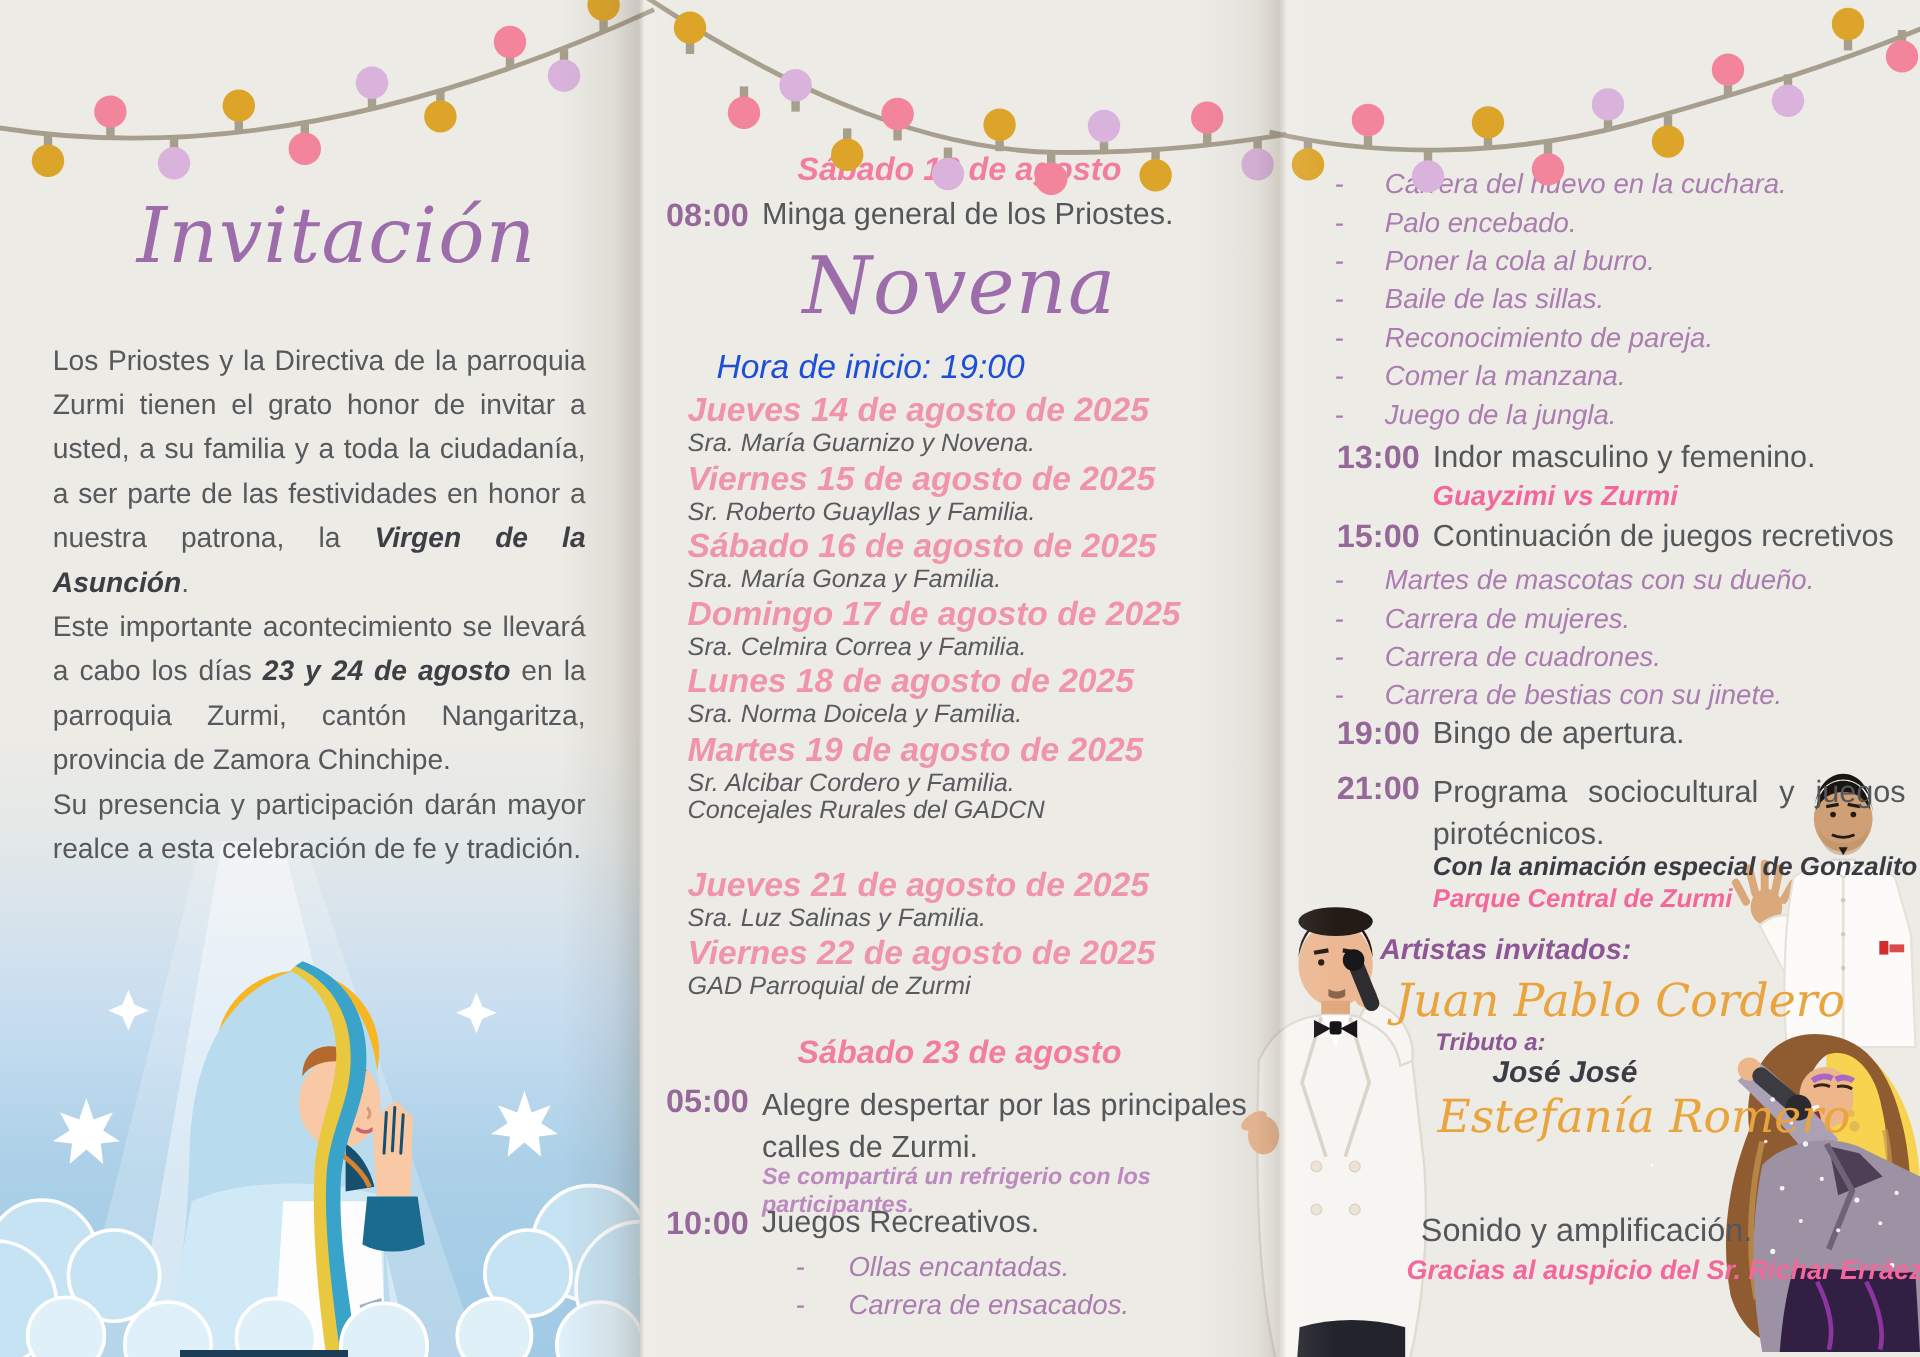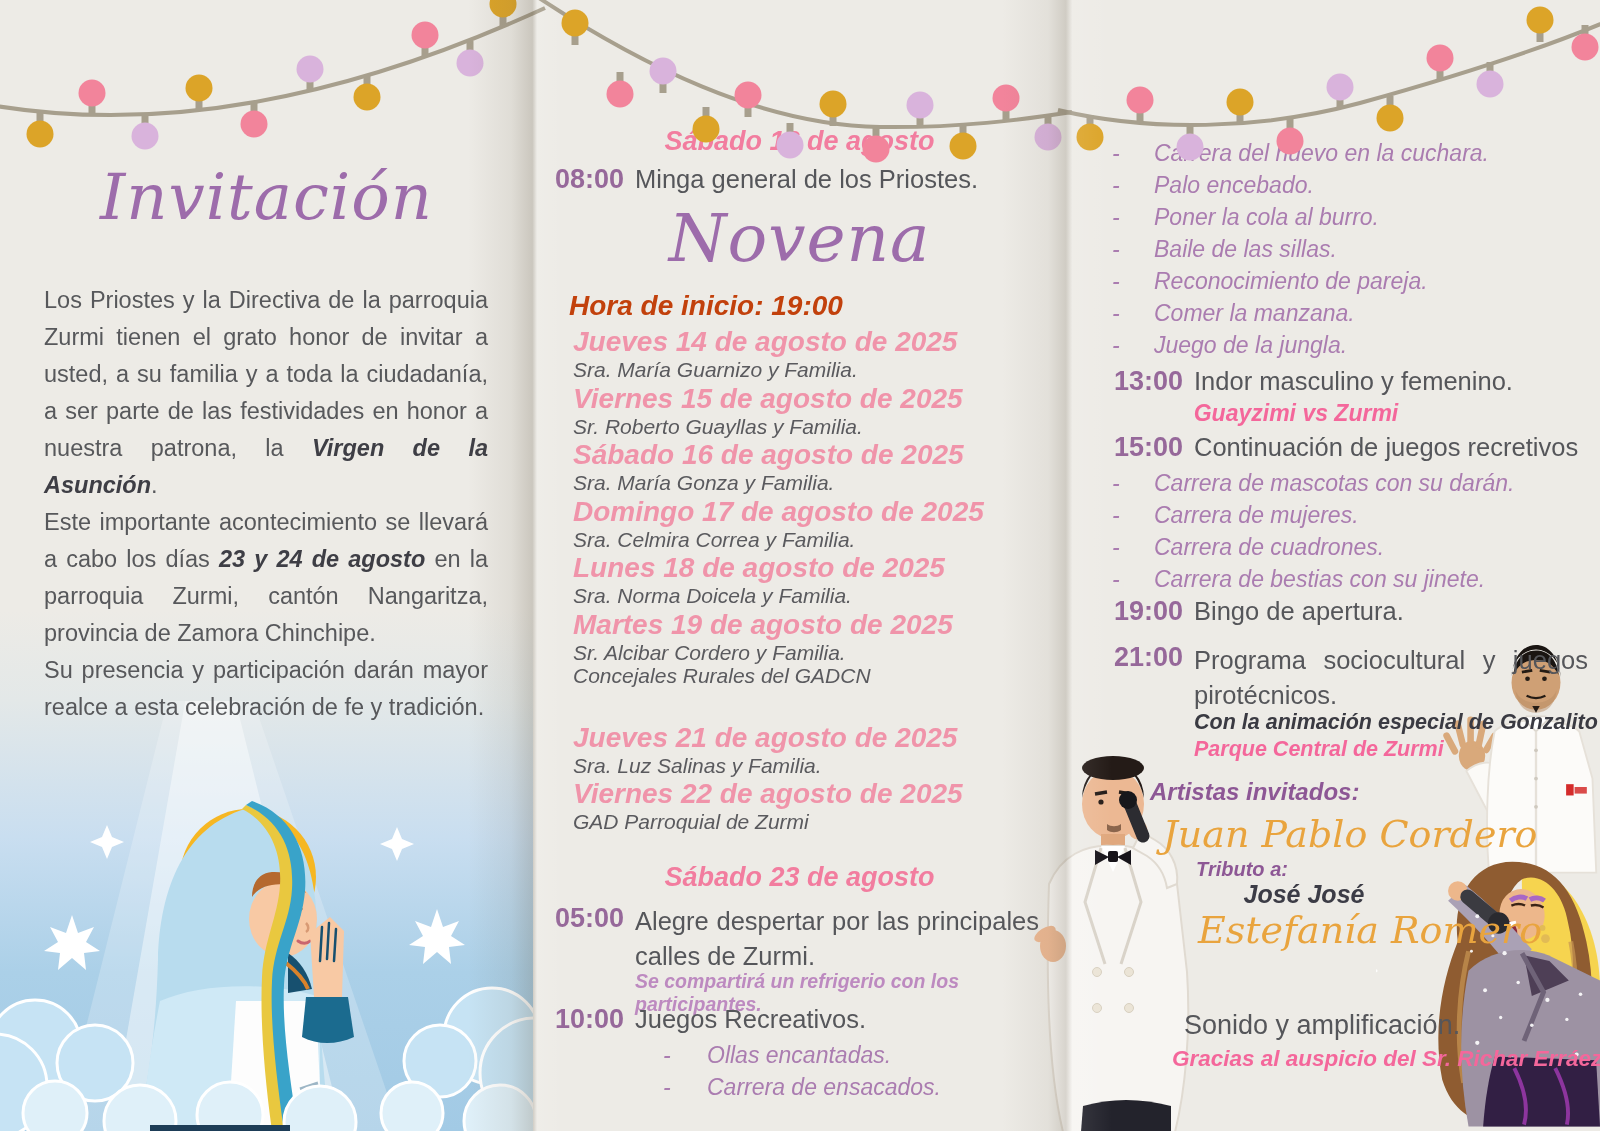--- a/index.html
+++ b/index.html
@@ -15,33 +15,33 @@
   .panel{position:absolute;top:0;height:1131px;z-index:10;}
   .panel-left{left:0;width:533px;background:linear-gradient(180deg,#edebe6 0%,#edebe6 54%,#e3e8e8 62%,#c9def0 74%,#abd0e8 86%,#a2cae5 100%);}
   .panel-middle{left:533px;width:533px;}
   .panel-right{left:1066px;width:534px;}
 
   .abs{position:absolute;}
   .z30{z-index:30;}
 
   
   .script{font-family:"DejaVu Serif",serif;font-style:italic;letter-spacing:1px;}
-  .title-script{font-size:64px;color:#9d6cab;text-align:center;}
+  .title-script{font-size:64px;color:#9d6cab;text-align:center;padding-left:14px;}
   .novena-script{font-size:66px;color:#9d6cab;text-align:center;}
   .artist-script{font-family:"DejaVu Serif",serif;font-style:italic;font-size:38px;color:#e9a43e;text-align:center;white-space:nowrap;}
 
   .intro{font-size:23.5px;line-height:37px;color:#57585b;text-align:justify;}
   .intro p{margin:0;}
   .bi{font-weight:bold;font-style:italic;color:#3e3e45;}
 
   .pink-heading{font-size:27px;font-weight:bold;font-style:italic;color:#f27d9f;text-align:center;}
   .time{font-size:27px;font-weight:bold;color:#96689a;}
   .evt-text{font-size:25.5px;color:#55565a;}
   .justify{text-align:justify;}
-  .hora{font-size:28px;font-weight:bold;font-style:italic;color:#c2410c;}
+  .hora{font-size:28px;font-weight:normal;font-style:italic;color:#1d4ed8;margin-left:28px;}
 
   .nov-block{position:relative;height:56.5px;}
   .nov-date{font-size:28px;font-weight:bold;font-style:italic;color:#f094aa;line-height:33px;white-space:nowrap;}
   .nov-host{font-size:21px;font-style:italic;color:#5a5a5e;line-height:23px;white-space:nowrap;}
 
   .small-note{font-size:19.5px;font-style:italic;font-weight:bold;color:#bd8ac0;}
   .dash-item{font-size:23px;font-style:italic;color:#aa7cb0;white-space:nowrap;}
   .dash{display:inline-block;width:42px;}
   .dash-mid{display:inline-block;width:44px;}
 
@@ -305,21 +305,21 @@
     <div class="abs time z30" style="left:22px;top:164px;">08:00</div>
     <div class="abs script novena-script z30" style="left:0;top:200px;width:533px;">Novena</div>
 
     <div class="abs evt-text z30" style="left:102px;top:165px;">Minga general de los Priostes.</div>
 
     <div class="abs hora z30" style="left:36px;top:290px;">Hora de inicio: 19:00</div>
 
     <div class="abs z30" style="left:40px;top:325px;">
       <div class="nov-block">
         <div class="nov-date">Jueves 14 de agosto de 2025</div>
-        <div class="nov-host">Sra. María Guarnizo y Familia.</div>
+        <div class="nov-host">Sra. María Guarnizo y Novena.</div>
       </div>
       <div class="nov-block">
         <div class="nov-date">Viernes 15 de agosto de 2025</div>
         <div class="nov-host">Sr. Roberto Guayllas y Familia.</div>
       </div>
       <div class="nov-block">
         <div class="nov-date">Sábado 16 de agosto de 2025</div>
         <div class="nov-host">Sra. María Gonza y Familia.</div>
       </div>
       <div class="nov-block">
@@ -476,21 +476,21 @@
     </div>
 
     <div class="abs time z30" style="left:48px;top:366px;">13:00</div>
     <div class="abs evt-text z30" style="left:128px;top:367px;">Indor masculino y femenino.</div>
     <div class="abs vs-note z30" style="left:60px;top:400px;width:340px;">Guayzimi vs Zurmi</div>
 
     <div class="abs time z30" style="left:48px;top:432px;">15:00</div>
     <div class="abs evt-text z30" style="left:128px;top:433px;white-space:nowrap;">Continuación de juegos recretivos</div>
 
     <div class="abs z30" style="left:46px;top:470px;">
-      <div class="dash-item" style="height:32px;"><span class="dash">-</span><span>Carrera de mascotas con su darán.</span></div>
+      <div class="dash-item" style="height:32px;"><span class="dash">-</span><span>Martes de mascotas con su dueño.</span></div>
       <div class="dash-item" style="height:32px;"><span class="dash">-</span><span>Carrera de mujeres.</span></div>
       <div class="dash-item" style="height:32px;"><span class="dash">-</span><span>Carrera de cuadrones.</span></div>
       <div class="dash-item" style="height:32px;"><span class="dash">-</span><span>Carrera de bestias con su jinete.</span></div>
     </div>
 
     <div class="abs time z30" style="left:48px;top:596px;">19:00</div>
     <div class="abs evt-text z30" style="left:128px;top:597px;">Bingo de apertura.</div>
 
     <div class="abs time z30" style="left:48px;top:642px;">21:00</div>
     <div class="abs evt-text justify z30" style="left:128px;top:643px;width:394px;line-height:35px;">Programa sociocultural y juegos pirotécnicos.</div>

